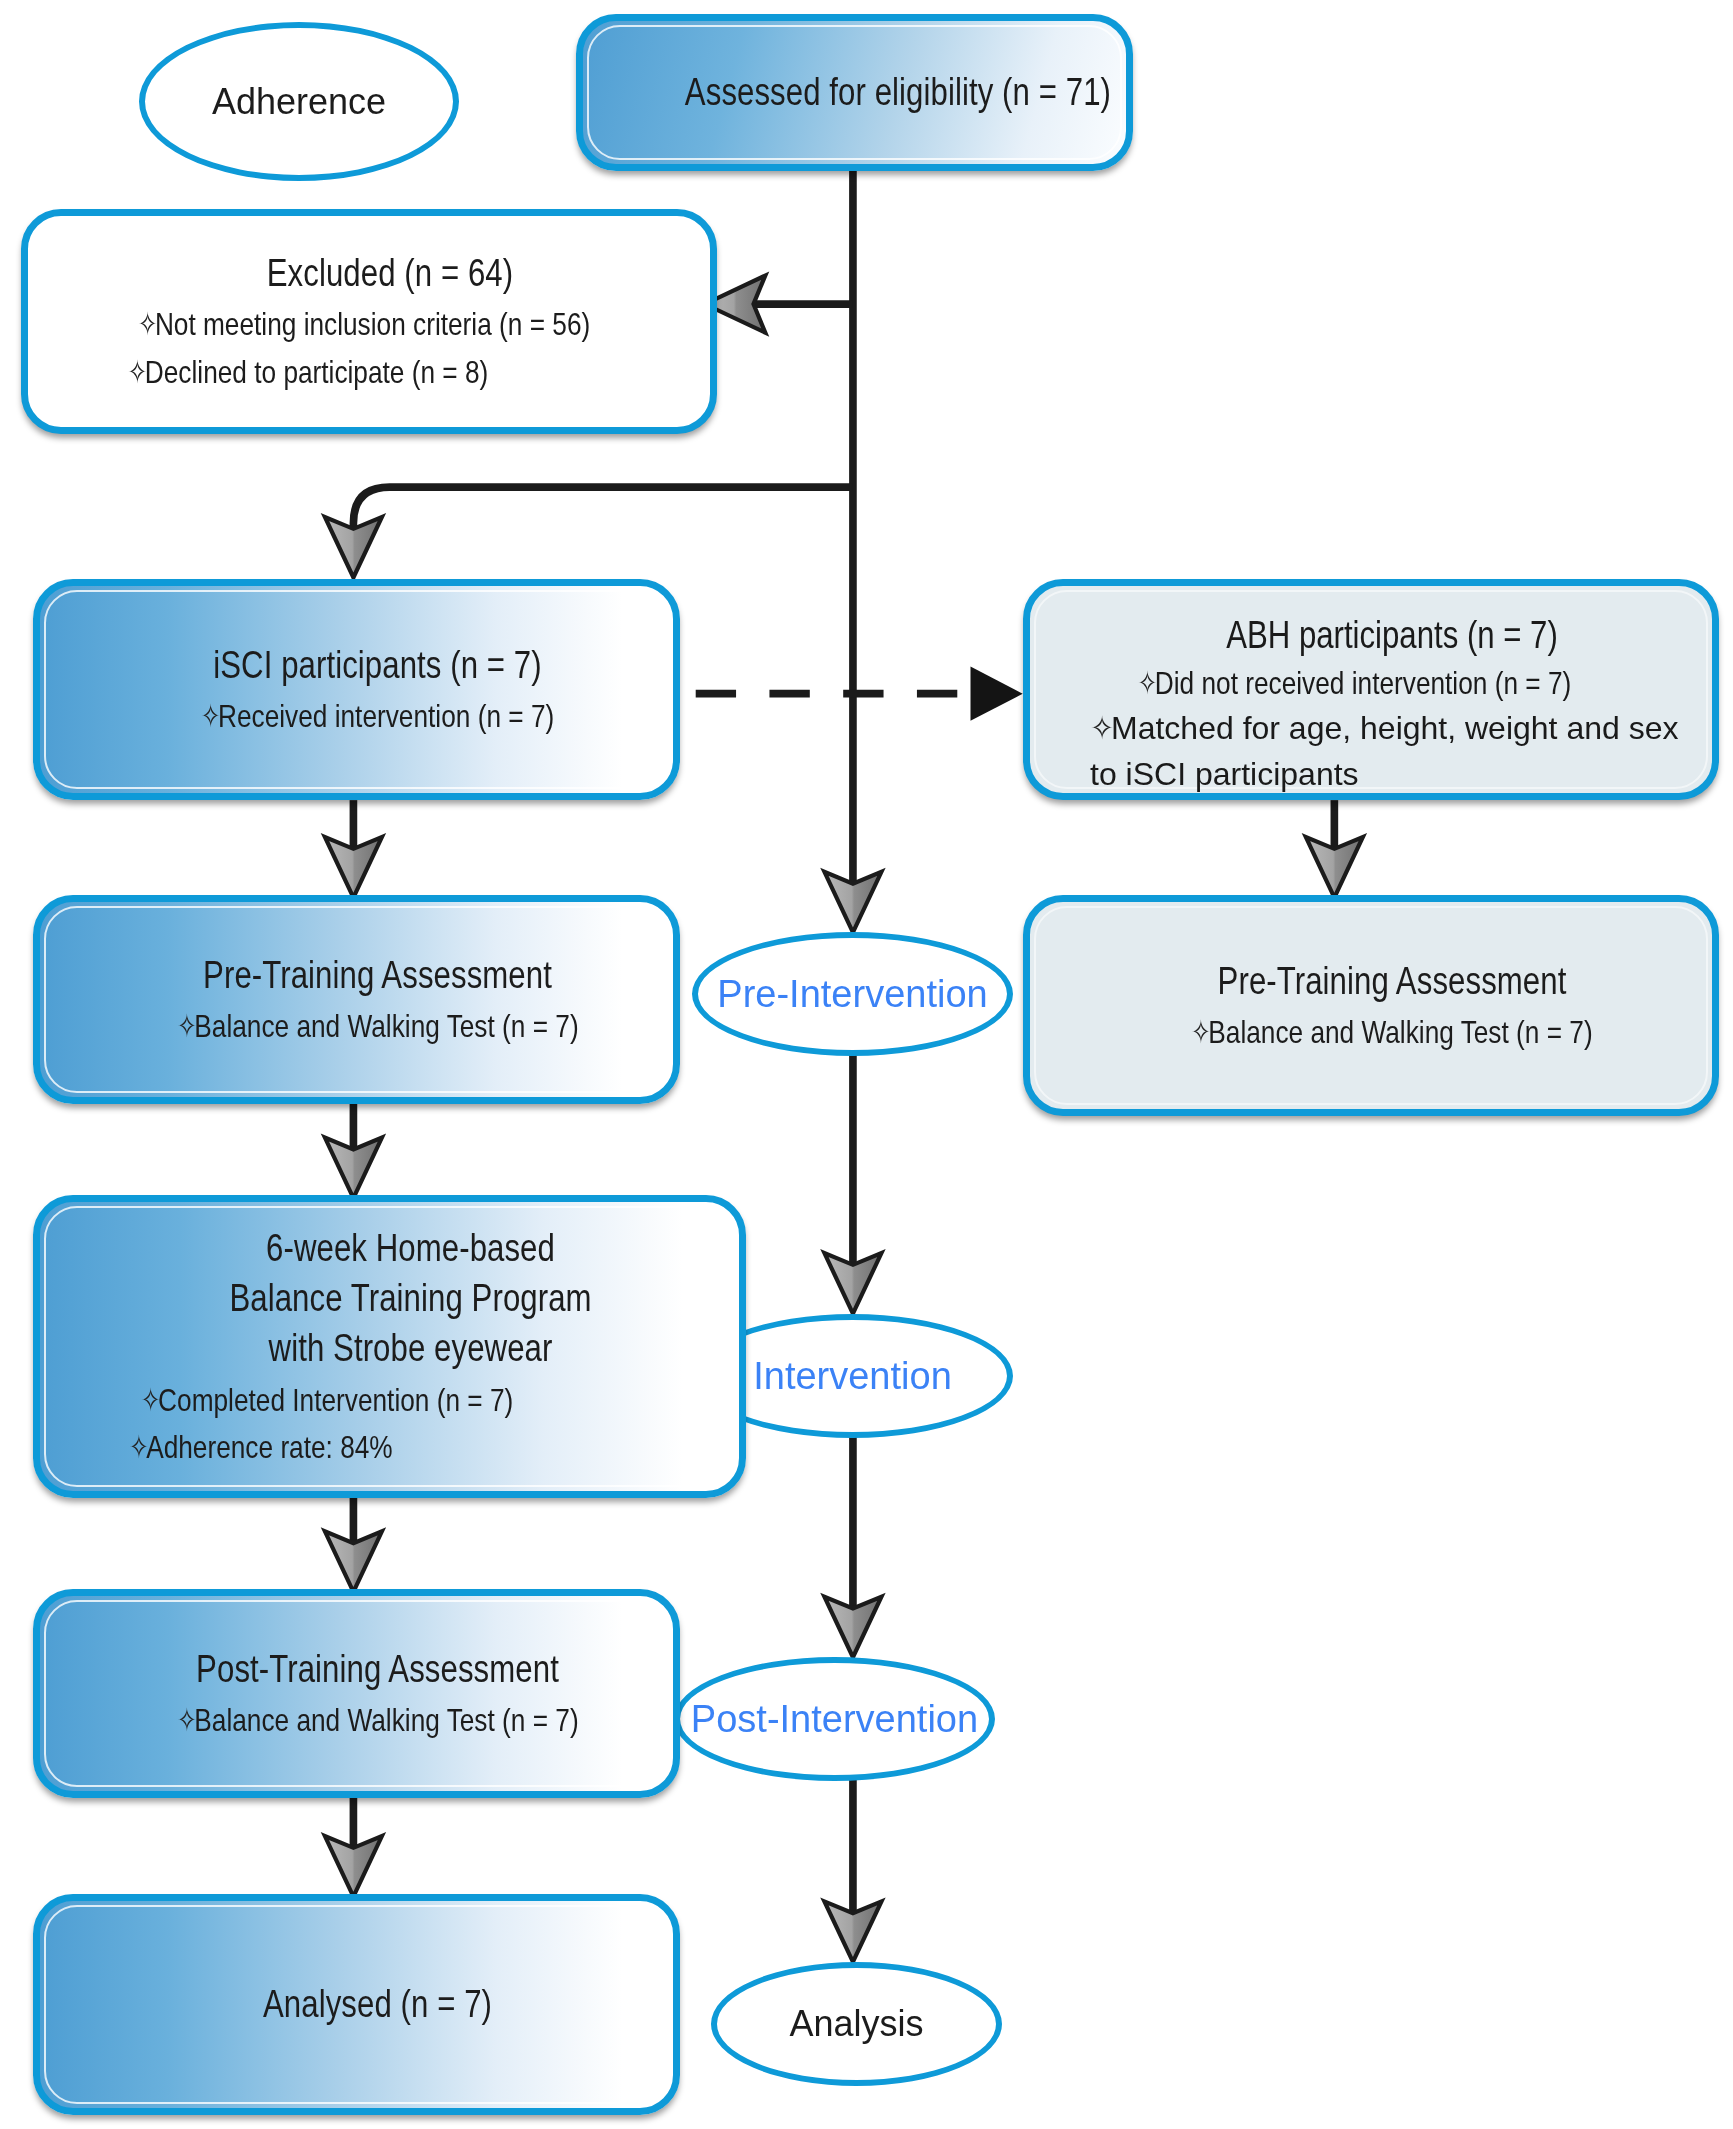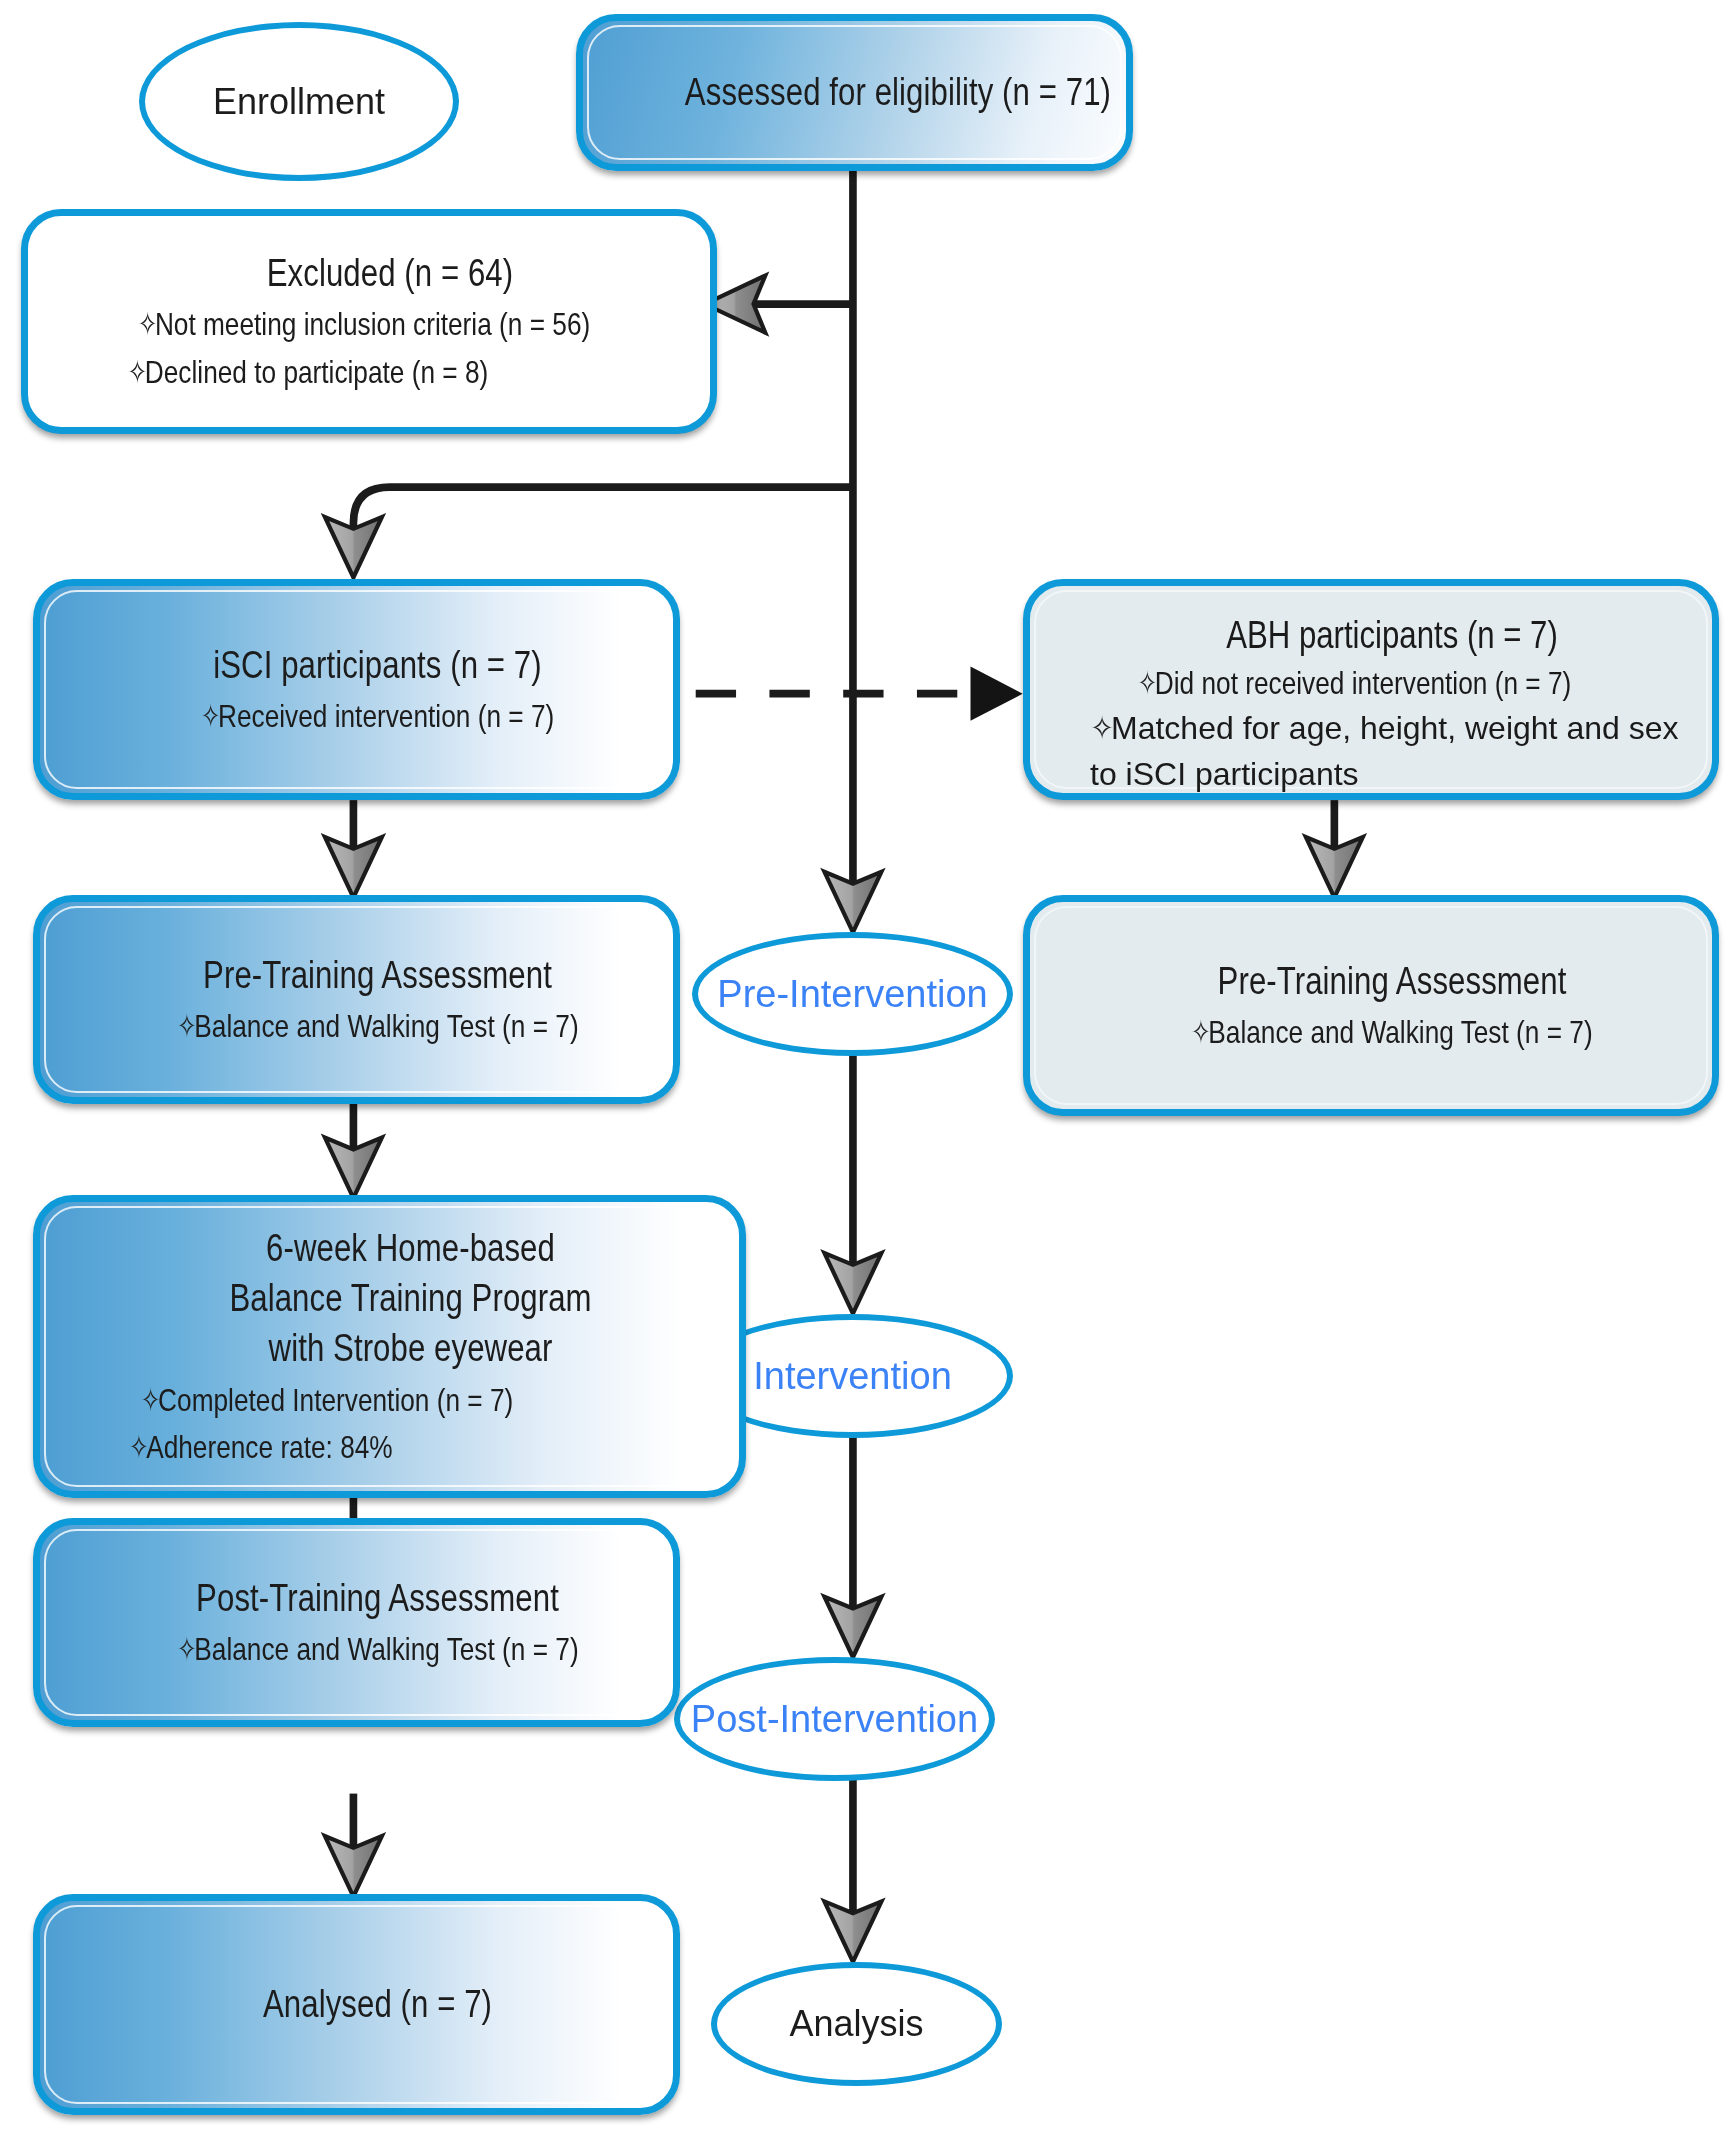--- a/index.html
+++ b/index.html
@@ -115,21 +115,21 @@
     <path d="M1226,2382 L1185,2295 L1226,2312 L1267,2295 Z" fill="url(#arrowGrad)" stroke="#1b1b1b" stroke-width="6"></path>
 
     <path d="M1226,2556 L1226,2770" stroke="#1b1b1b" stroke-width="11" fill="none"></path>
     <path d="M1226,2820 L1185,2733 L1226,2750 L1267,2733 Z" fill="url(#arrowGrad)" stroke="#1b1b1b" stroke-width="6"></path>
 
     <path d="M1918,1150 L1918,1240" stroke="#1b1b1b" stroke-width="11" fill="none"></path>
     <path d="M1918,1290 L1877,1203 L1918,1220 L1959,1203 Z" fill="url(#arrowGrad)" stroke="#1b1b1b" stroke-width="6"></path>
   </svg>
 
   <div class="ell" style="left:139px;top:22px;width:320px;height:159px;">
-    <span class="t-ell">Enrollment</span>
+    <span class="t-ell">Adherence</span>
   </div>
 
   <div class="node rbox fill-grad-top" style="left:576px;top:14px;width:557px;height:157px;">
     <div class="inner"></div>
     <div class="body">
       <span class="line cond t-title">Assessed for eligibility (n = 71)</span>
     </div>
   </div>
 
   <div class="node rbox fill-white" style="left:21px;top:209px;width:696px;height:225px;">
@@ -208,21 +208,21 @@
           <span class="bullet-wrap cond t-bul"><span class="star">✧</span><span>Adherence rate: 84%</span></span>
         </div>
       </div>
     </div>
   </div>
 
   <div class="ell" style="left:674px;top:1657px;width:321px;height:124px;">
     <span class="t-ell-sm">Post-Intervention</span>
   </div>
 
-  <div class="node rbox fill-grad" style="left:33px;top:1518px;width:647px;height:209px;">
+  <div class="node rbox fill-grad" style="left:33px;top:1589px;width:647px;height:209px;">
     <div class="inner"></div>
     <div class="body">
       <span class="line cond t-title">Post-Training Assessment</span>
       <div class="bullets">
         <span class="cond t-bul"><span class="star">✧</span><span>Balance and Walking Test (n = 7)</span></span>
       </div>
     </div>
   </div>
 
   <div class="ell" style="left:711px;top:1962px;width:291px;height:124px;">

